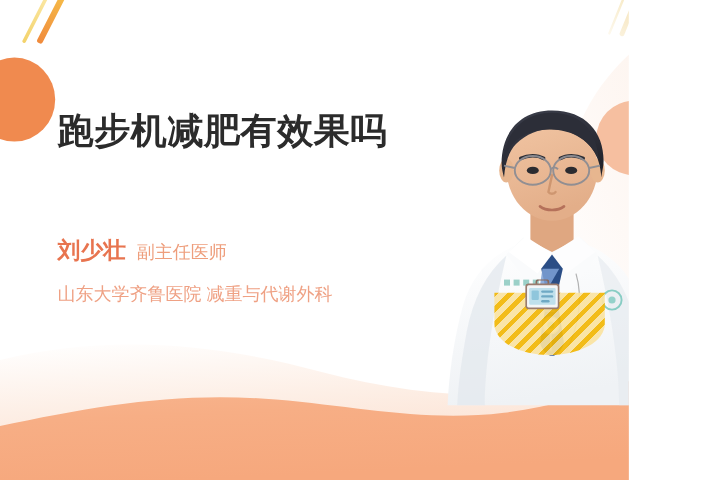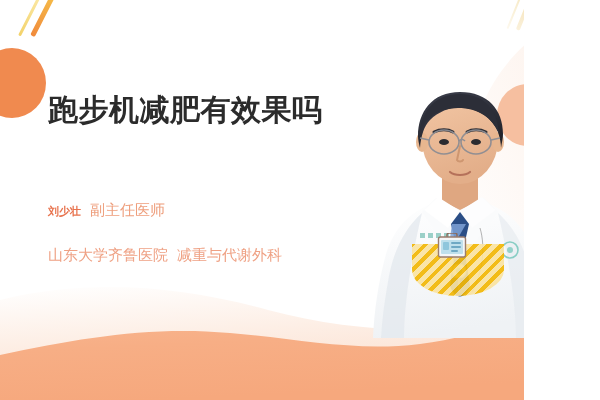--- a/index.html
+++ b/index.html
@@ -164,35 +164,34 @@
     width: 320px;
   }
   .cred-row-1 {
     font-size: 16px;
     line-height: 24px;
     white-space: nowrap;
   }
   .doctor-name {
     font-weight: 700;
     color: #E8744F;
-    font-size: 11px;
+    font-size: 19px;
   }
   .doctor-title {
     color: #EE9E7C;
     font-size: 15px;
     margin-left: 9px;
     margin-top: 48px;
   }
   .cred-row-2 {
-    margin-top: 23px;
+    margin-top: 12px;
     font-size: 15px;
     line-height: 22px;
     color: #EFA184;
     white-space: nowrap;
-    font-family: Liberation Mono, monospace;
   }
 </style>
 </head>
 <body>
 
 <div class="card">
 
   <svg class="wave-layer" viewBox="0 0 600 400" preserveAspectRatio="none">
     <defs>
       <linearGradient id="gLight" x1="0" y1="0" x2="0.35" y2="1">

